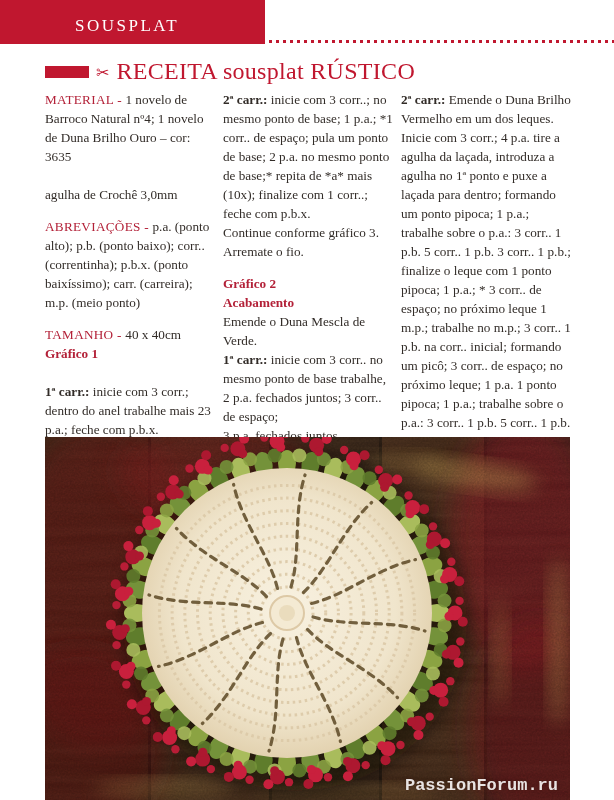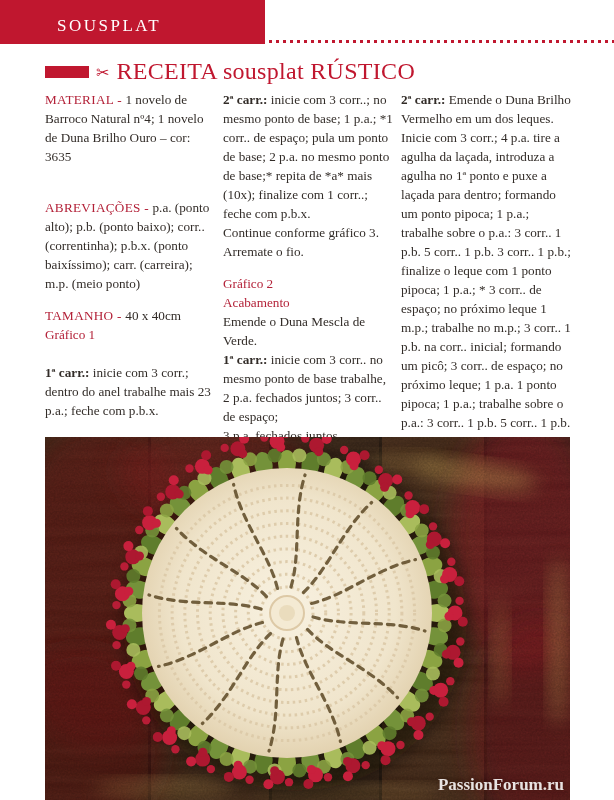--- a/index.html
+++ b/index.html
@@ -5,37 +5,37 @@
   :root{
     --accent:#c0172f; --headred:#b32138; --body:#322c28;
     --cream:#f0e5cc; --cream-edge:#e2d1ae; --leaf:#8ba342;
     --flower:#c9203d; --wood:#2c1c12;
   }
   html,body{margin:0;padding:0;background:#e8e8e8;}
   .page{width:614px;height:800px;position:relative;background:#ffffff;
     font-family:"Liberation Serif", serif; overflow:hidden;}
   .banner{position:absolute;top:0;left:0;width:265px;height:44px;background:var(--accent);
     color:#ffffff;display:flex;align-items:flex-end;box-sizing:border-box;
-    padding:0 0 8px 57px;font-size:17px;letter-spacing:2.5px;}
+    padding:0 0 8px 75px;font-size:17px;letter-spacing:2.5px;}
   .dotline{position:absolute;top:40px;left:269px;right:0;height:3px;
     background:repeating-linear-gradient(90deg,var(--accent) 0 3px,transparent 3px 7px);}
   .titlerow{position:absolute;top:58px;left:45px;display:flex;align-items:center;gap:7px;}
   .title-rule{width:44px;height:12px;background:var(--accent);}
   .scissors{color:var(--accent);font-size:16px;line-height:1;transform:translateY(1px);}
   .title-text{color:var(--accent);font-size:24px;white-space:nowrap;letter-spacing:.3px;}
   .columns{position:absolute;top:90px;left:45px;width:527px;display:flex;gap:7px;color:var(--body);}
   .col{flex:1 1 0;min-width:0;font-size:13.2px;line-height:19px;}
   .para{margin:0;}
   .para.gap{margin-top:13px;}
   .seg-redcaps{color:var(--headred);letter-spacing:.3px;margin-top:28px;}
-  .seg-redbold{color:var(--headred);font-weight:normal;}
+  .seg-redbold{color:var(--headred);font-weight:bold;}
   .seg-bold{font-weight:bold;}
   .photo{position:absolute;top:437px;left:45px;width:525px;height:363px;}
   .photo svg{display:block;}
-  .watermark{position:absolute;right:6px;bottom:5px;font-family:Liberation Serif, serif;
+  .watermark{position:absolute;right:12px;bottom:5px;font-family:Liberation Mono, monospace;
     font-weight:bold;font-size:17px;color:rgba(255,255,255,.88);
     text-shadow:0 0 3px rgba(60,20,10,.6);}
 </style>
 </head>
 <body>
 
 <div class="page">
 
   <div class="banner">
     <span>SOUSPLAT</span>
@@ -43,21 +43,21 @@
   <div class="dotline"></div>
 
   <div class="titlerow">
     <span class="title-rule"></span>
     <span class="scissors">✂</span>
     <span class="title-text">RECEITA sousplat RÚSTICO</span>
   </div>
 
   <div class="columns">
     <div class="col">
-        <p class="para"><span class="seg-redcaps">MATERIAL - </span><span>1 novelo de Barroco Natural nº4; 1 novelo de Duna Brilho Ouro – cor: 3635</span><br><br></p>
+        <p class="para"><span class="seg-redcaps">MATERIAL - </span><span>1 novelo de Barroco Natural nº4; 1 novelo de Duna Brilho Ouro – cor: 3635</span><br><br><span>agulha de Crochê 3,0mm</span></p>
         <p class="para gap"><span class="seg-redcaps">ABREVIAÇÕES - </span><span>p.a. (ponto alto); p.b. (ponto baixo); corr.. (correntinha); p.b.x. (ponto baixíssimo); carr. (carreira); m.p. (meio ponto)</span></p>
         <p class="para gap"><span class="seg-redcaps">TAMANHO - </span><span>40 x 40cm</span></p>
         <p class="para"><span class="seg-redbold">Gráfico 1</span></p>
         <p class="para"><br><span class="seg-bold">1ª carr.: </span><span>inicie com 3 corr.; dentro do anel trabalhe mais 23 p.a.; feche com p.b.x.</span></p>
       </div>
     <div class="col">
         <p class="para"><span class="seg-bold">2ª carr.: </span><span>inicie com 3 corr..; no mesmo ponto de base; 1 p.a.; *1 corr.. de espaço; pula um ponto de base; 2 p.a. no mesmo ponto de base;* repita de *a* mais (10x); finalize com 1 corr..; feche com p.b.x.</span><br><span>Continue conforme gráfico 3.</span><br><span>Arremate o fio.</span></p>
         <p class="para gap"><span class="seg-redbold">Gráfico 2</span></p>
         <p class="para"><span class="seg-redbold">Acabamento</span></p>
         <p class="para"><span>Emende o Duna Mescla de Verde.</span><br><span class="seg-bold">1ª carr.: </span><span>inicie com 3 corr.. no mesmo ponto de base trabalhe, 2 p.a. fechados juntos; 3 corr.. de espaço;</span><br><span>3 p.a. fechados juntos, formando um leque; *pule dois pontos de base; 3 p.a. fechados juntos; 3 corr.. de espaço;</span><br><span>3 p.a. fechados juntos; formando um leque* repita de *a* até o final da carr. Feche com p.b.x. Arremate o fio.</span></p>

